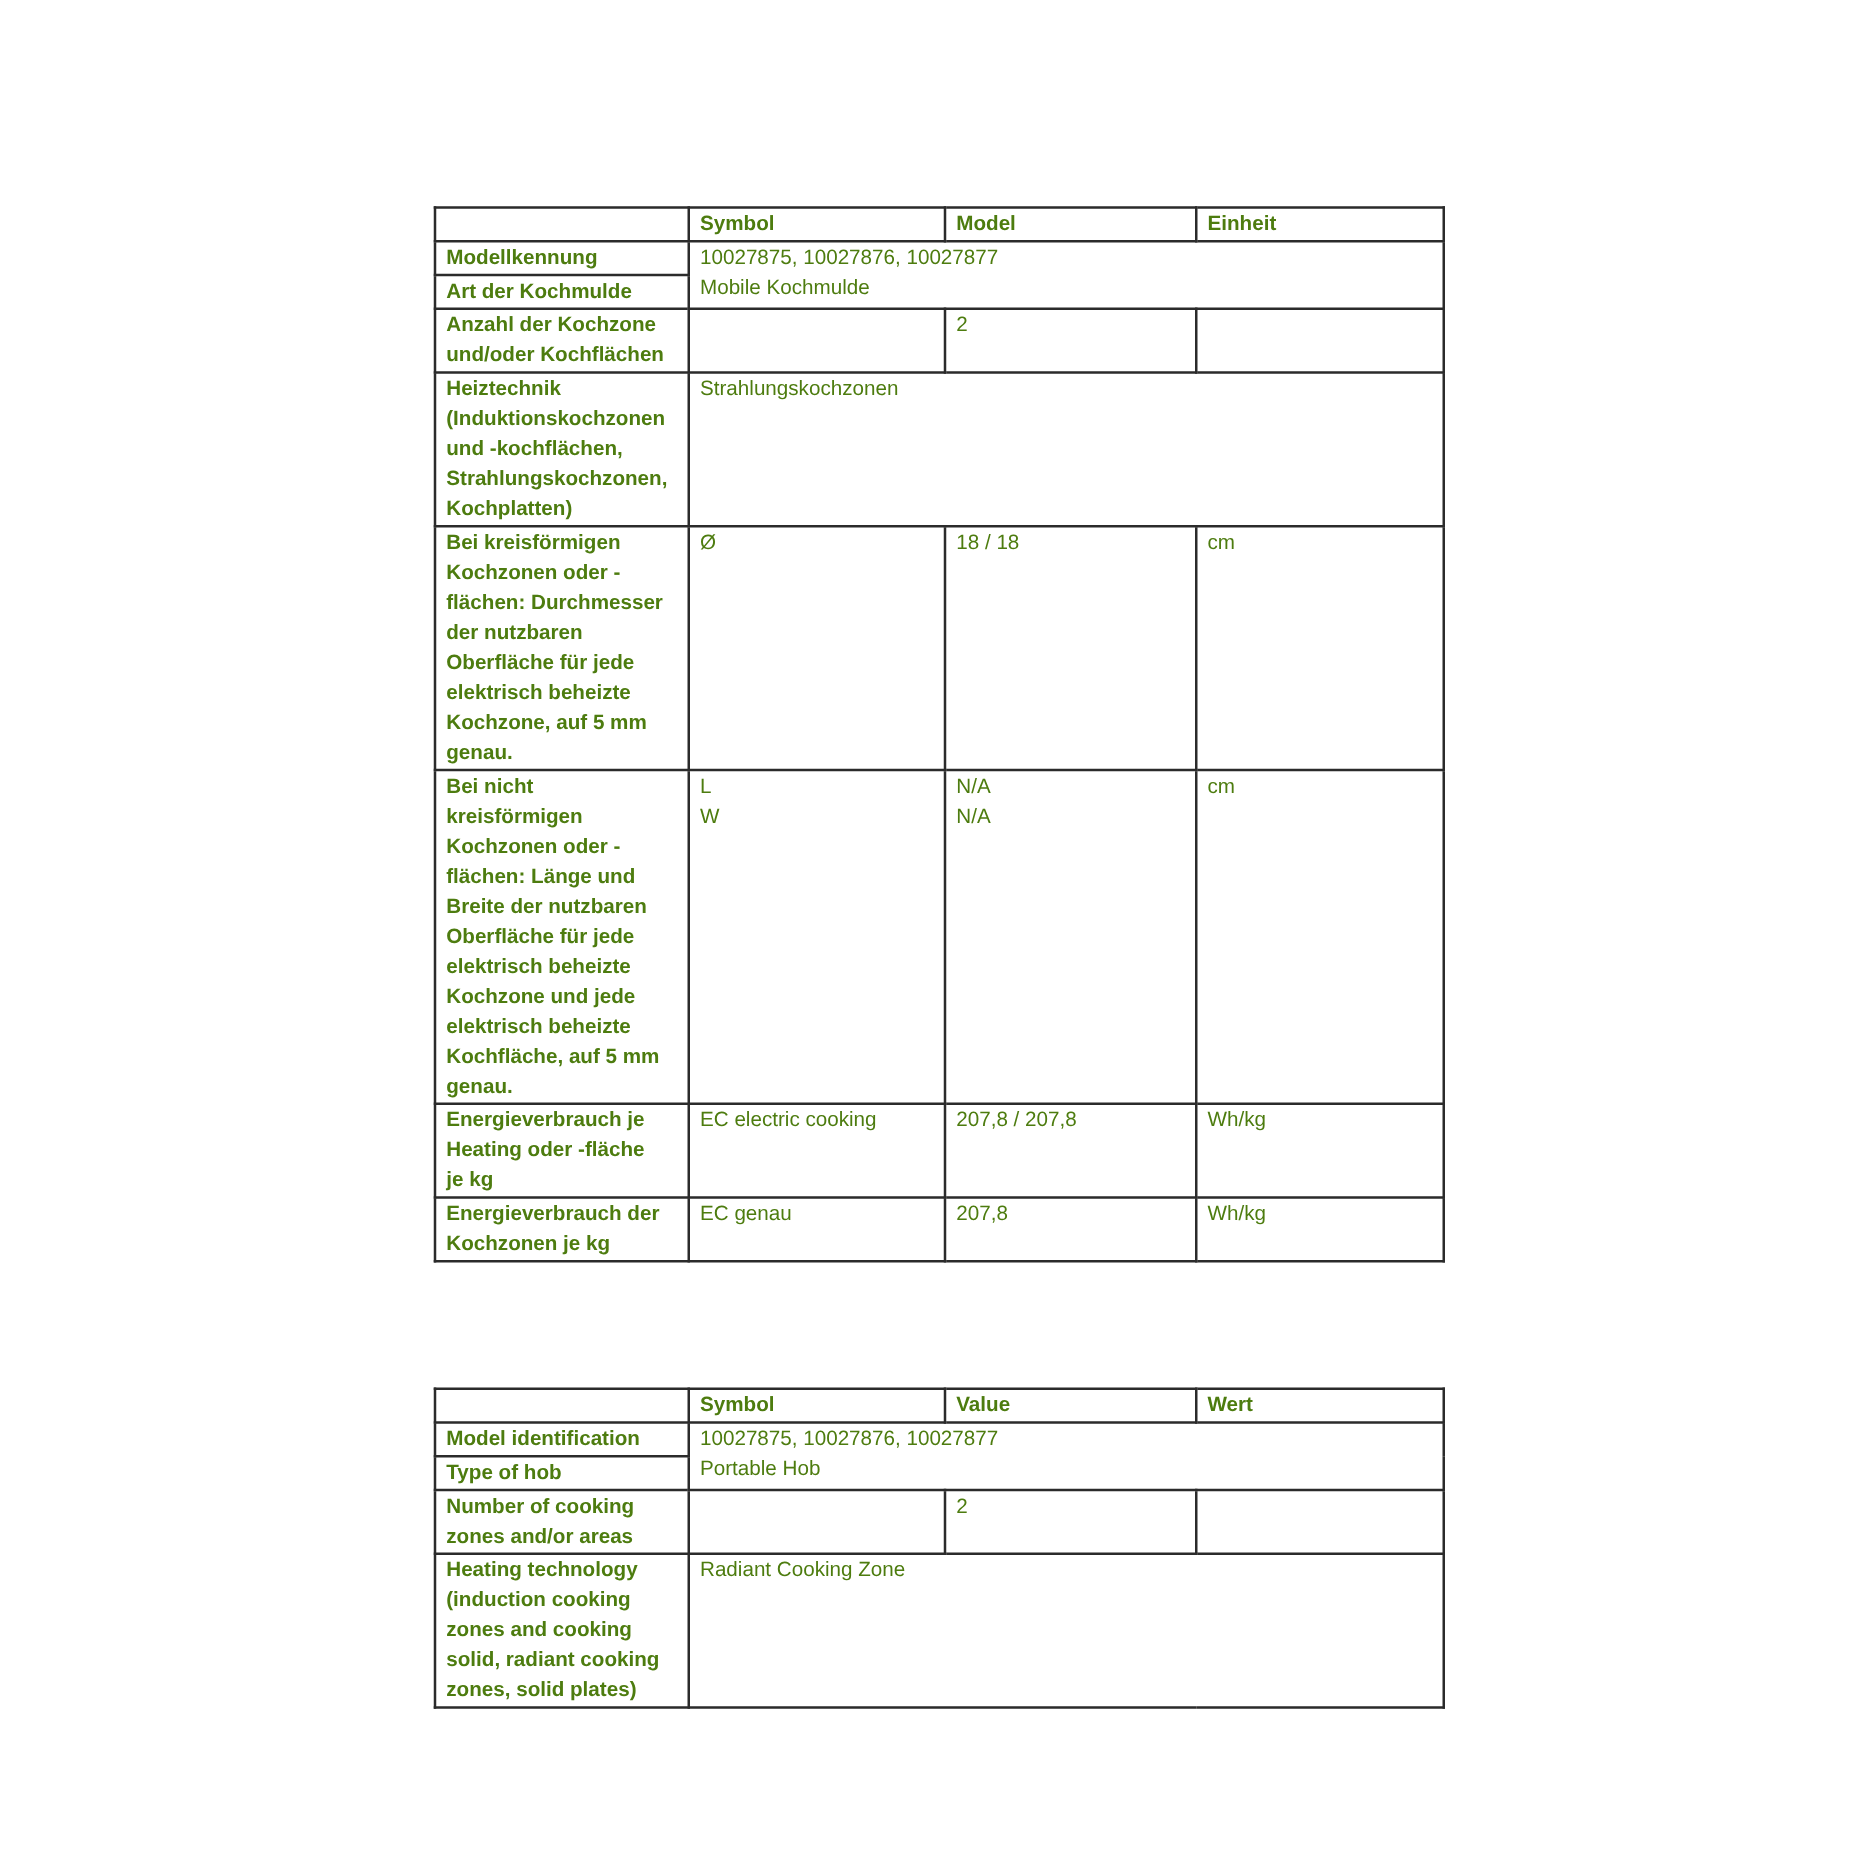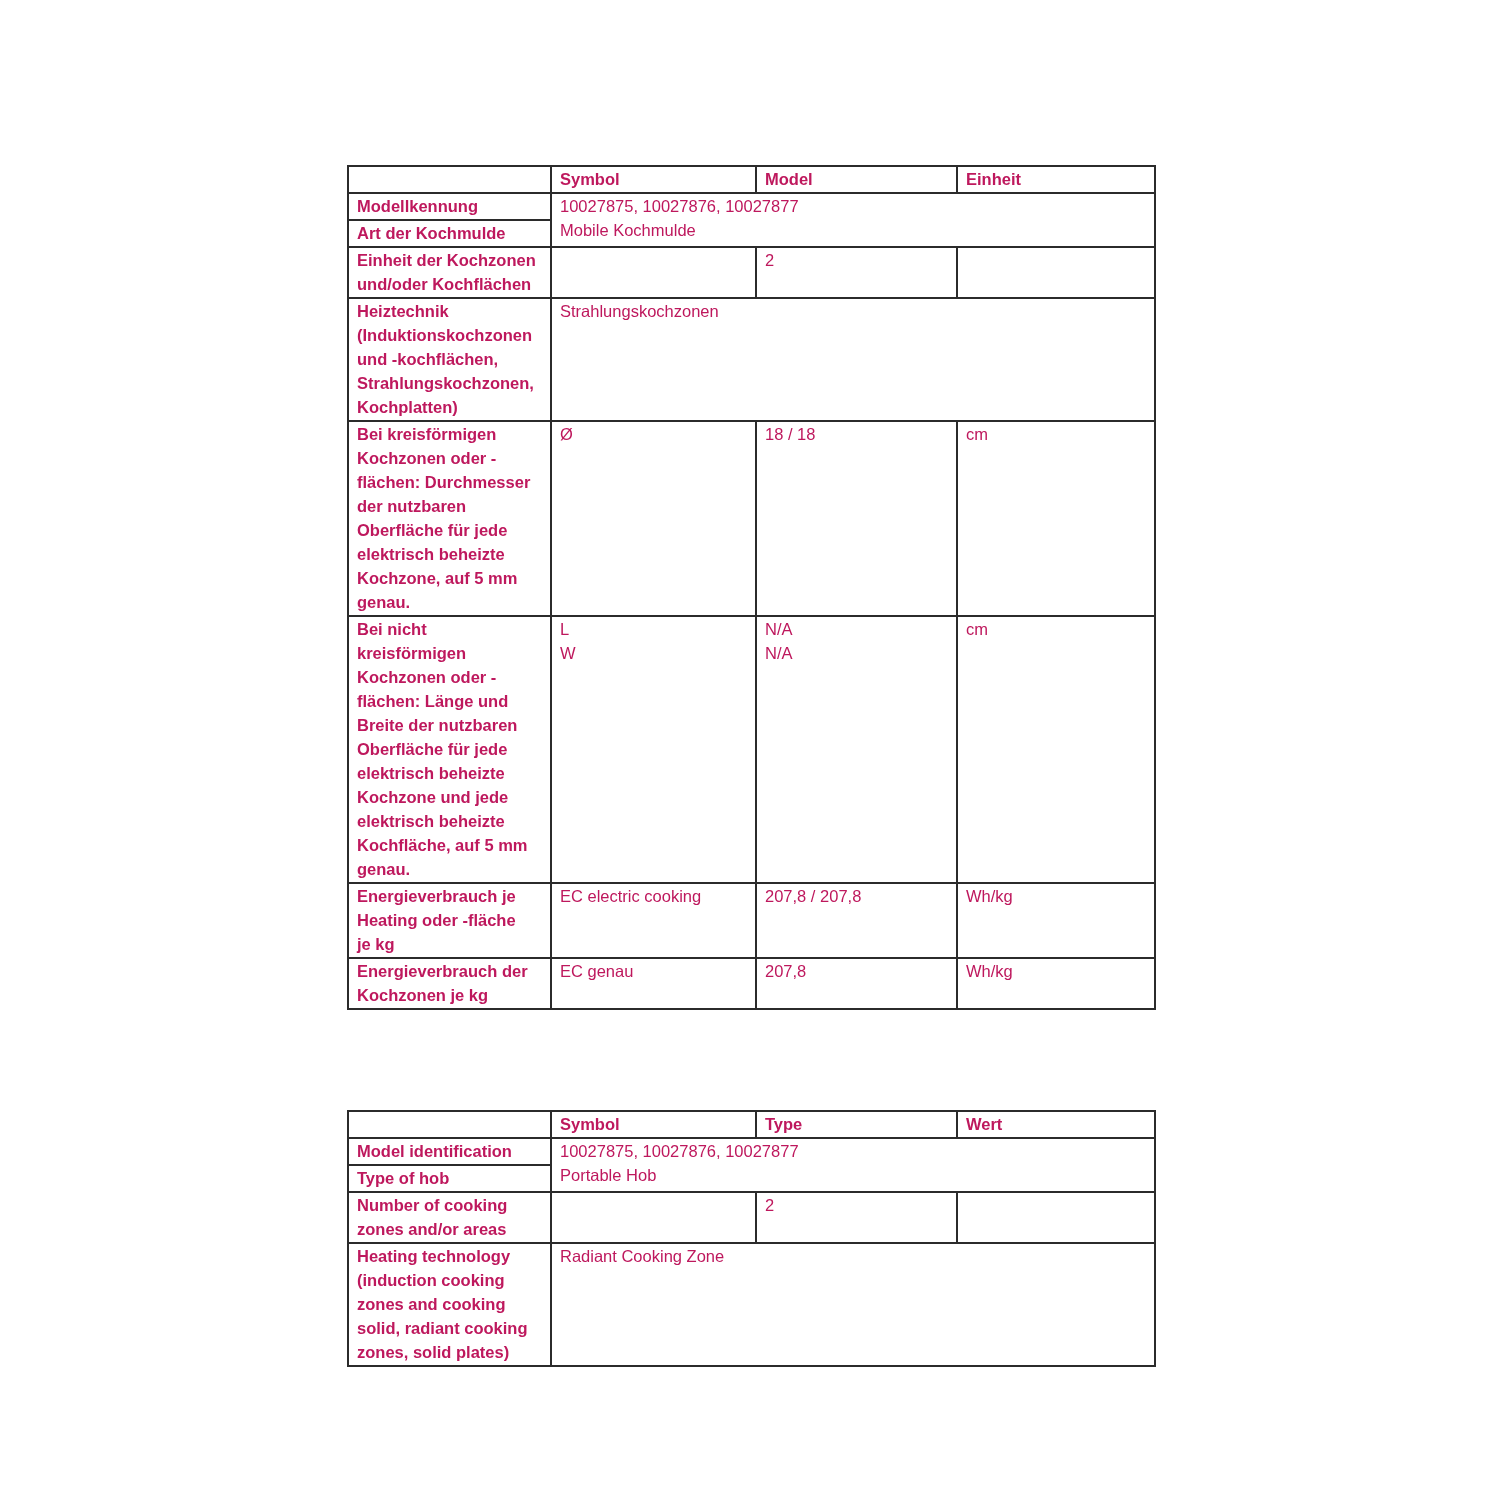--- a/index.html
+++ b/index.html
@@ -24,21 +24,21 @@
   #t-de { top: 165px; }
   #t-en { top: 1110px; }
   table.spec th,
   table.spec td {
     border: 2px solid #2b2b2b;
     vertical-align: top;
     text-align: left;
     padding: 0px 6px 1px 8px;
     font-size: 16.5px;
     line-height: 24px;
-    color: #be185d;
+    color: #4d7c0f;
     white-space: pre-line;
     overflow: hidden;
   }
   table.spec th,
   table.spec td.lbl {
     font-weight: bold;
   }
   table.spec th {
     height: 24px;
   }
@@ -62,21 +62,21 @@
     </tr>
     <tr>
       <td class="lbl">Modellkennung</td>
       <td colspan="3" rowspan="2">10027875, 10027876, 10027877
 Mobile Kochmulde</td>
     </tr>
     <tr>
       <td class="lbl">Art der Kochmulde</td>
     </tr>
     <tr>
-      <td class="lbl">Einheit der Kochzonen
+      <td class="lbl">Anzahl der Kochzone
 und/oder Kochflächen</td>
       <td></td>
       <td>2</td>
       <td></td>
     </tr>
     <tr>
       <td class="lbl">Heiztechnik
 (Induktionskochzonen
 und -kochflächen,
 Strahlungskochzonen,
@@ -136,21 +136,21 @@
   <colgroup>
     <col style="width:203px">
       <col style="width:205px">
       <col style="width:201px">
       <col style="width:198px">
   </colgroup>
   <tbody>
     <tr>
       <th></th>
       <th>Symbol</th>
-      <th>Type</th>
+      <th>Value</th>
       <th>Wert</th>
     </tr>
     <tr>
       <td class="lbl">Model identification</td>
       <td colspan="3" rowspan="2">10027875, 10027876, 10027877
 Portable Hob</td>
     </tr>
     <tr>
       <td class="lbl">Type of hob</td>
     </tr>

